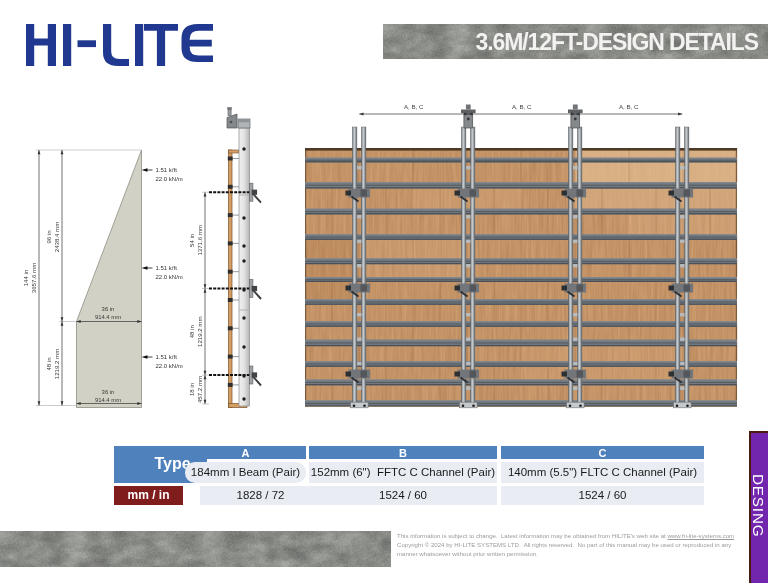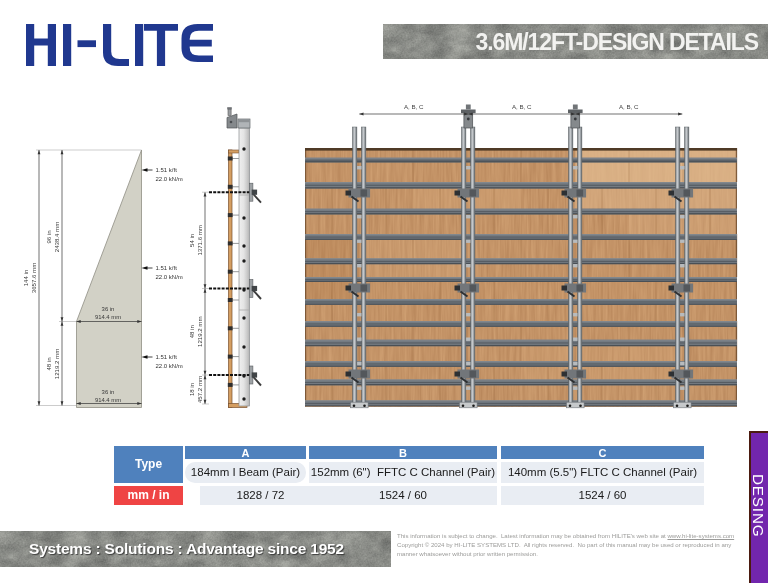--- a/index.html
+++ b/index.html
@@ -427,40 +427,39 @@
     <rect x="39" y="2" width="8.2" height="42"></rect>
     <rect x="53.5" y="18.3" width="18.5" height="6.8"></rect>
     <path d="M79,2 h8.2 v27.5 q0,7.6 8.3,7.6 h9.5 v6.9 h-11 q-15,0 -15,-13.5 z"></path>
     <rect x="111" y="2" width="8.2" height="42"></rect>
     <path d="M120,2 h34 v6.8 h-12.9 v35.2 h-8.2 v-35.2 h-12.9 z"></path>
     <path d="M189,2 v6.8 h-14.2 q-9.1,0 -9.1,8.2 v0.7 h22.1 v6.7 h-22.1 v1.2 q0,8 9.1,8 h14.2 v6.4 h-15.3 q-16.2,0 -16.2,-13.8 v-9.8 q0,-14.4 16.2,-14.4 z"></path>
   </g>
 </svg>
 
 <div class="abs" id="tablewrap" style="left:114px;top:446px;">
-  <div class="abs" style="left:0;top:0;width:69px;height:36.5px;background:#4f81bd;color:#fff;font-weight:bold;font-size:12px;display:flex;align-items:center;justify-content:center;">Type</div>
+  <div class="abs" style="left:0;top:0;width:69px;height:36.5px;background:#4f81bd;color:#fff;font-weight:bold;font-size:16px;display:flex;align-items:center;justify-content:center;padding-left:24px;">Type</div>
   <div class="abs" style="left:71px;top:0;width:121px;height:13px;background:#4f81bd;color:#fff;font-weight:bold;font-size:11px;display:flex;align-items:center;justify-content:center;">A</div>
   <div class="abs" style="left:195px;top:0;width:188px;height:13px;background:#4f81bd;color:#fff;font-weight:bold;font-size:11px;display:flex;align-items:center;justify-content:center;">B</div>
   <div class="abs" style="left:387px;top:0;width:203px;height:13px;background:#4f81bd;color:#fff;font-weight:bold;font-size:11px;display:flex;align-items:center;justify-content:center;">C</div>
   <div class="abs" style="left:71px;top:15.5px;width:121px;height:21px;background:#e9edf3;color:#1a1a1a;font-size:11.5px;display:flex;align-items:center;justify-content:center;border-radius:10px;">184mm I Beam (Pair)</div>
   <div class="abs" style="left:195px;top:15.5px;width:188px;height:21px;background:#e9edf3;color:#1a1a1a;font-size:11.5px;display:flex;align-items:center;justify-content:center;">152mm (6")&nbsp; FFTC C Channel (Pair)</div>
   <div class="abs" style="left:387px;top:15.5px;width:203px;height:21px;background:#e9edf3;color:#1a1a1a;font-size:11.5px;display:flex;align-items:center;justify-content:center;">140mm (5.5") FLTC C Channel (Pair)</div>
-  <div class="abs" style="left:0;top:39.5px;width:69px;height:19px;background:#ef4444;color:#fff;font-weight:bold;font-size:12px;display:flex;align-items:center;justify-content:center;">mm / in</div>
+  <div class="abs" style="left:0;top:39.5px;width:69px;height:19px;background:#7f1d1d;color:#fff;font-weight:bold;font-size:12px;display:flex;align-items:center;justify-content:center;">mm / in</div>
   <div class="abs" style="left:71px;top:39.5px;width:121px;height:19px;background:#e9edf3;color:#1a1a1a;font-size:11.5px;display:flex;align-items:center;justify-content:center;margin-left:15px;">1828 / 72</div>
   <div class="abs" style="left:195px;top:39.5px;width:188px;height:19px;background:#e9edf3;color:#1a1a1a;font-size:11.5px;display:flex;align-items:center;justify-content:center;">1524 / 60</div>
   <div class="abs" style="left:387px;top:39.5px;width:203px;height:19px;background:#e9edf3;color:#1a1a1a;font-size:11.5px;display:flex;align-items:center;justify-content:center;">1524 / 60</div>
 </div>
 
 <div id="botbar" class="abs">
   <div style="position:absolute;inset:0;background:#8a8c86;"></div>
   <svg class="conc" width="391" height="36">
       <rect width="391" height="36" filter="url(#concf)"></rect>
       <rect width="391" height="36" filter="url(#grain)" opacity="0.25"></rect>
     </svg>
-  <div class="txt">Systems : Solutions : Advantage since 1952</div>
 </div>
 
 <div id="disc" class="abs">This information is subject to change.&nbsp; Latest information may be obtained from HILITE's web site at <span class="ul">www.hi-lite-systems.com</span><br>
 Copyright © 2024 by HI-LITE SYSTEMS LTD.&nbsp; All rights reserved.&nbsp; No part of this manual may be used or reproduced in any<br>
 manner whatsoever without prior written permission.</div>
 
 <div id="ptab" class="abs">
     <div class="vt">DESING</div>
   </div>
 

